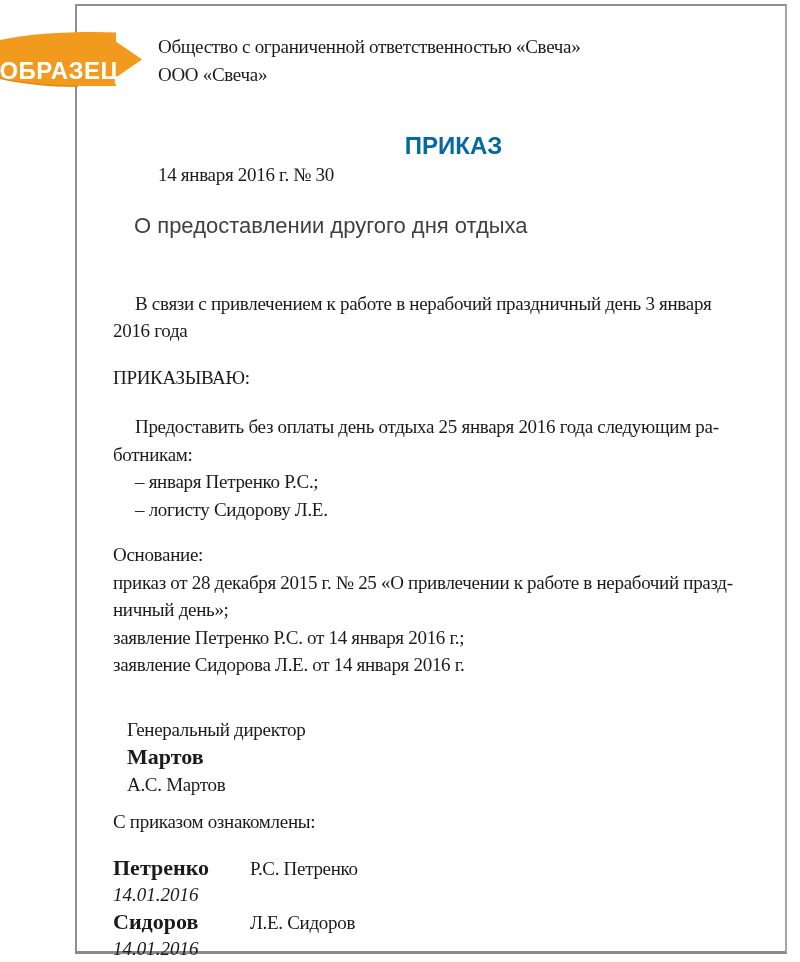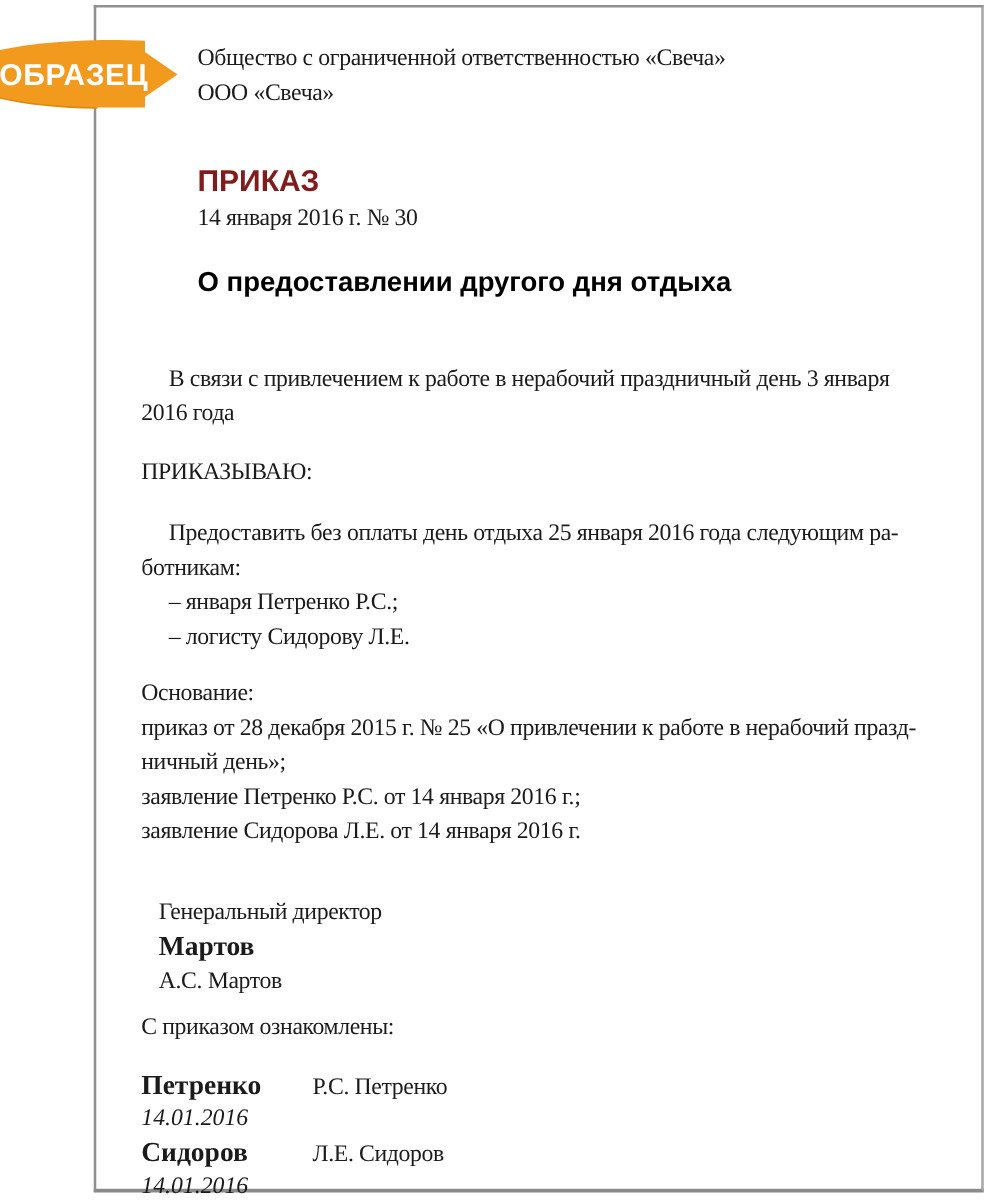--- a/index.html
+++ b/index.html
@@ -32,31 +32,32 @@
 
   .header-block { margin-left: 45px; }
 
   .doc-type {
     margin: 43px 0 0 45px;
     font-family: "Liberation Sans", sans-serif;
     font-weight: 700;
     font-size: 24px;
     line-height: 30px;
     letter-spacing: 0;
-    color: #7f1d1d;
+    color: #0369a1;
+    text-align: center;
   }
   .doc-date { margin-left: 45px; line-height: 27.5px; }
   .doc-subject {
-    margin: 22px 0 0 45px;
+    margin: 22px 0 0 21px;
     font-family: "Liberation Sans", sans-serif;
-    font-weight: 700;
+    font-weight: 400;
     font-size: 22px;
     line-height: 30px;
     letter-spacing: 0;
-    color: #000000;
+    color: #404040;
   }
 
   .para-intro   { margin-top: 49px; }
   .order-word   { margin-top: 19px; }
   .para-order   { margin-top: 22px; }
   .order-items .line { margin-left: 22px; }
   .basis-block  { margin-top: 18px; }
 
   .director-row { margin-top: 37px; display: flex; align-items: baseline; flex-direction: column; }
   .director-title { width: 268px; flex: none; }
@@ -85,21 +86,21 @@
   
   .ribbon {
     position: absolute;
     left: 0; top: 31px;
     width: 146px; height: 58px;
     z-index: 5;
   }
   .ribbon svg { position: absolute; left: 0; top: 0; }
   .ribbon-label {
     position: absolute;
-    left: 0; top: 3px;
+    left: 0; top: 13px;
     width: 118px; height: 54px;
     display: flex; align-items: center; justify-content: center;
     color: #ffffff;
     font-family: "Liberation Sans", sans-serif;
     font-weight: 700;
     font-size: 24px;
     letter-spacing: 0.5px;
   }
 </style>
 </head>

